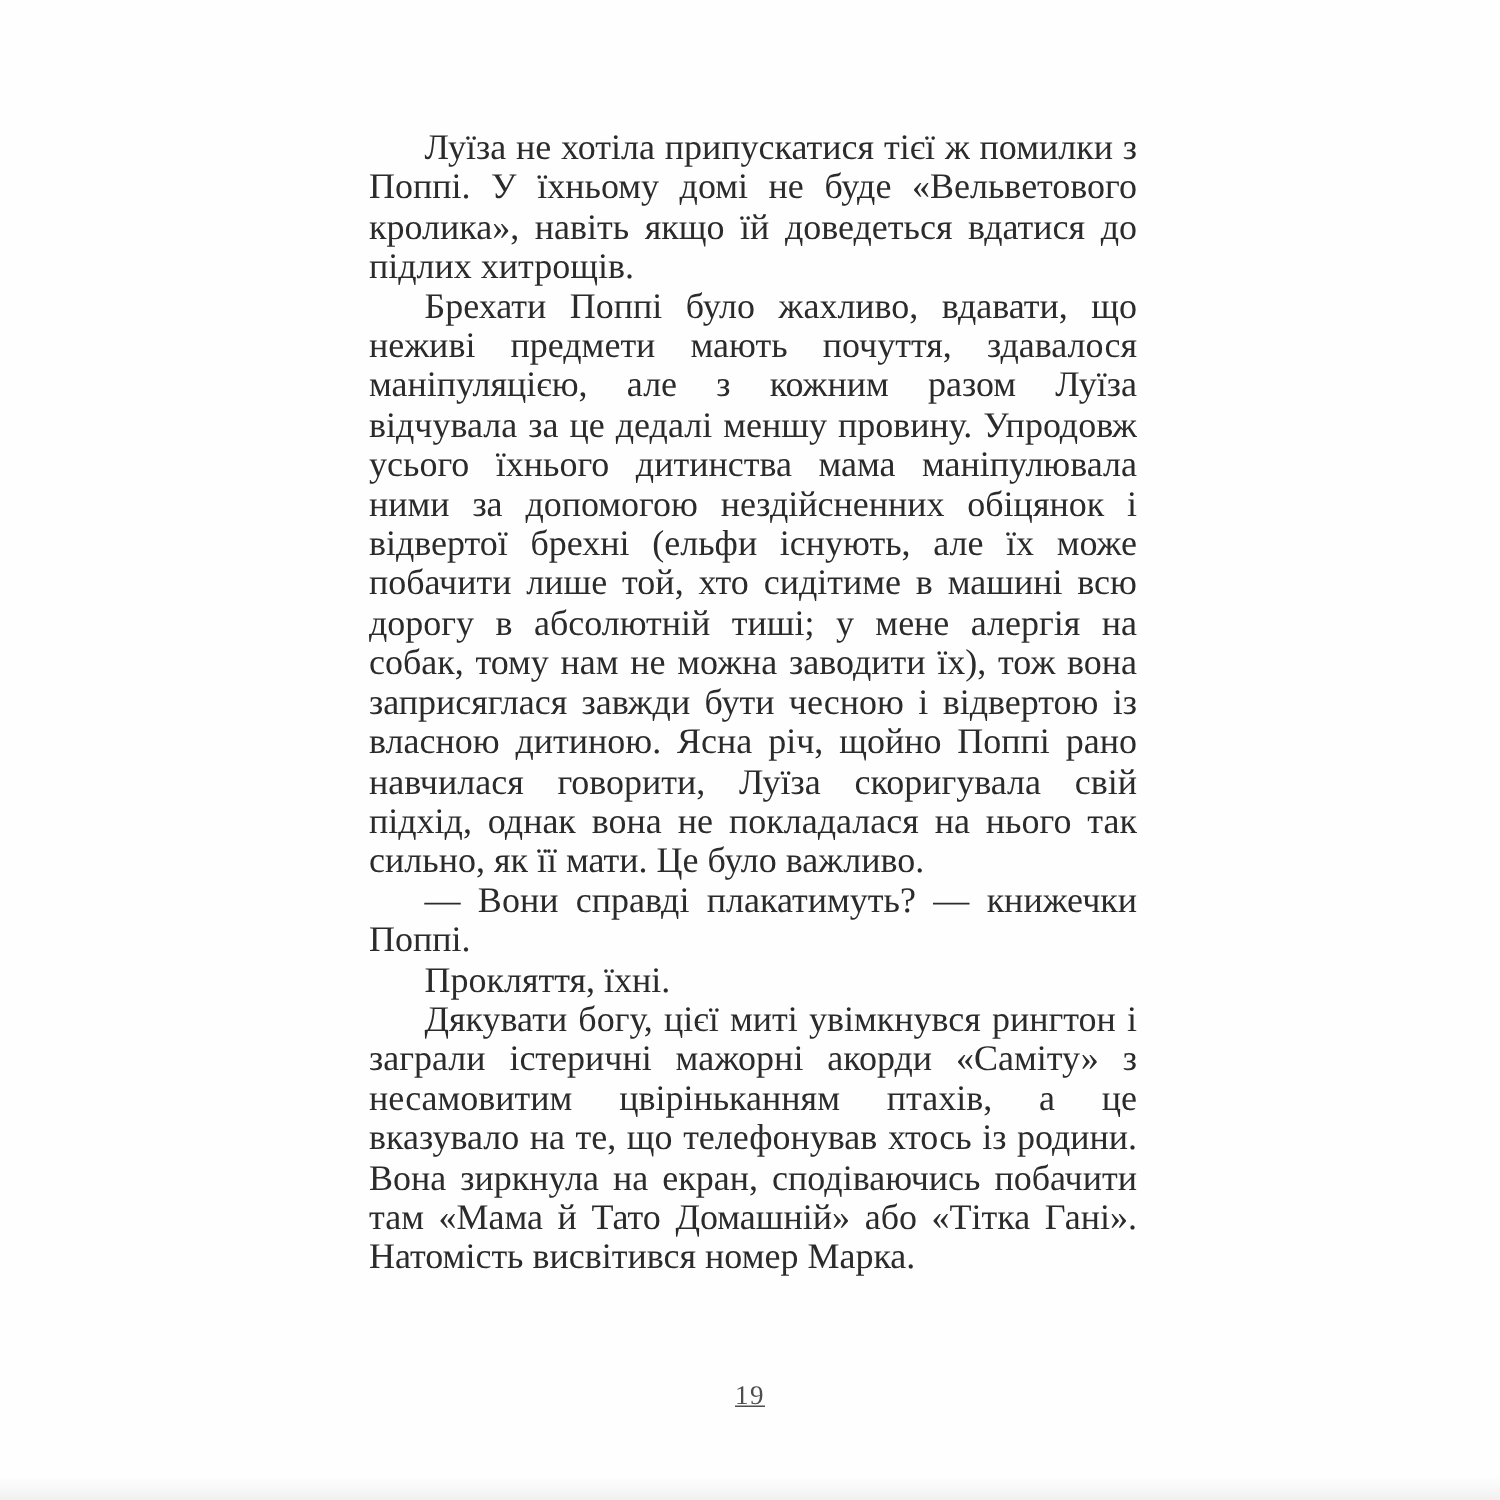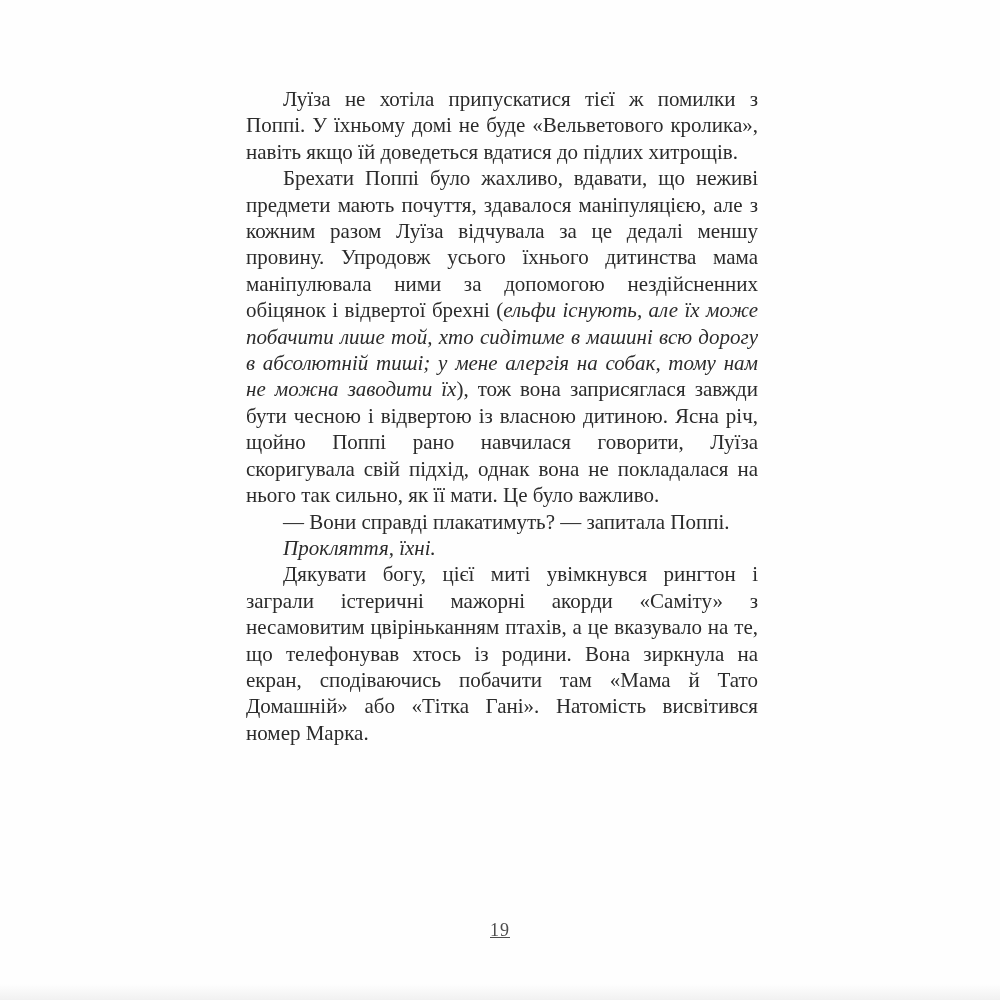--- a/index.html
+++ b/index.html
@@ -13,32 +13,31 @@
     height: 1000px;
     background: #fefefe;
     overflow: hidden;
     font-family: "Liberation Serif", "DejaVu Serif", serif;
   }
   .text-block {
     position: absolute;
     left: 246px;
     top: 86px;
     width: 512px;
-    font-size: 21px;
+    font-size: 24px;
     line-height: 26.4px;
     text-align: justify;
     color: #2b2b2b;
   }
   .text-block p {
     margin: 0;
     padding: 0;
     text-indent: 37px;
   }
   .seg-italic {
-    font-style: italic;
   }
   .page-number {
     position: absolute;
     top: 920px;
     left: 0;
     width: 1000px;
     text-align: center;
     font-size: 18px;
     color: #4d4d4d;
     letter-spacing: 1px;
@@ -54,19 +53,19 @@
     pointer-events: none;
   }
 </style>
 </head>
 <body>
 
 <div class="page">
   <div class="text-block" style="color: rgb(43, 43, 43);">
       <p><span>Луїза не хотіла припускатися тієї ж помилки з Поппі. У їхньому домі не буде «Вельветового кролика», навіть якщо їй доведеться вдатися до підлих хитрощів.</span></p>
       <p><span>Брехати Поппі було жахливо, вдавати, що неживі предмети мають почуття, здавалося маніпуляцією, але з кожним разом Луїза відчувала за це дедалі меншу провину. Упродовж усього їхнього дитинства мама маніпулювала ними за допомогою нездійсненних обіцянок і відвертої брехні (</span><span class="seg-italic">ельфи існують, але їх може побачити лише той, хто сидітиме в машині всю дорогу в абсолютній тиші; у мене алергія на собак, тому нам не можна заводити їх</span><span>), тож вона заприсяглася завжди бути чесною і відвертою із власною дитиною. Ясна річ, щойно Поппі рано навчилася говорити, Луїза скоригувала свій підхід, однак вона не покладалася на нього так сильно, як її мати. Це було важливо.</span></p>
-      <p><span>— Вони справді плакатимуть? — запитала Поппі.</span></p>
+      <p><span>— Вони справді плакатимуть? — книжечки Поппі.</span></p>
       <p><span class="seg-italic">Прокляття, їхні.</span></p>
       <p><span>Дякувати богу, цієї миті увімкнувся рингтон і заграли істеричні мажорні акорди «Саміту» з несамовитим цвіріньканням птахів, а це вказувало на те, що телефонував хтось із родини. Вона зиркнула на екран, сподіваючись побачити там «Мама й Тато Домашній» або «Тітка Гані». Натомість висвітився номер Марка.</span></p>
     </div>
   <div class="page-number">19</div>
   <div class="scan-edge-bottom"></div>
 </div>
 
 </body></html>

